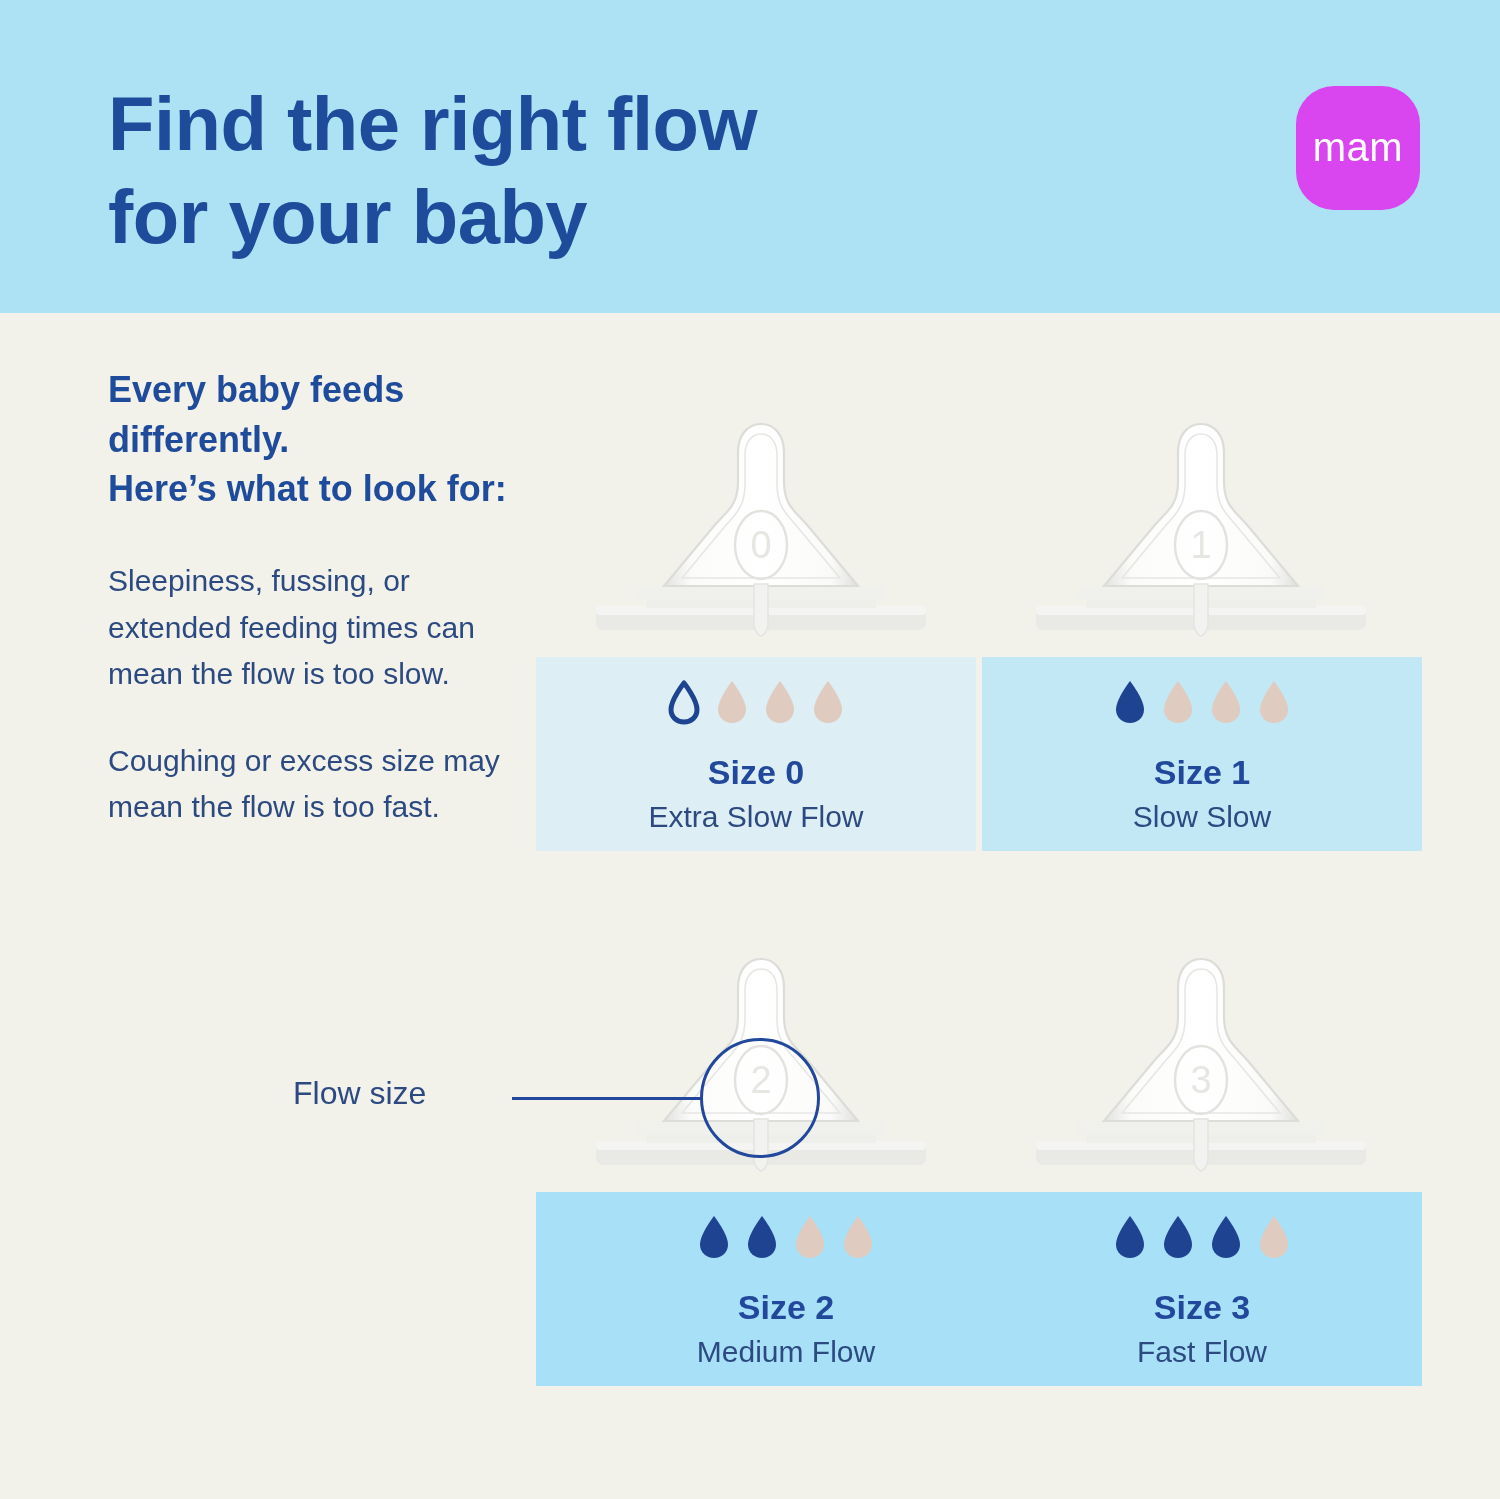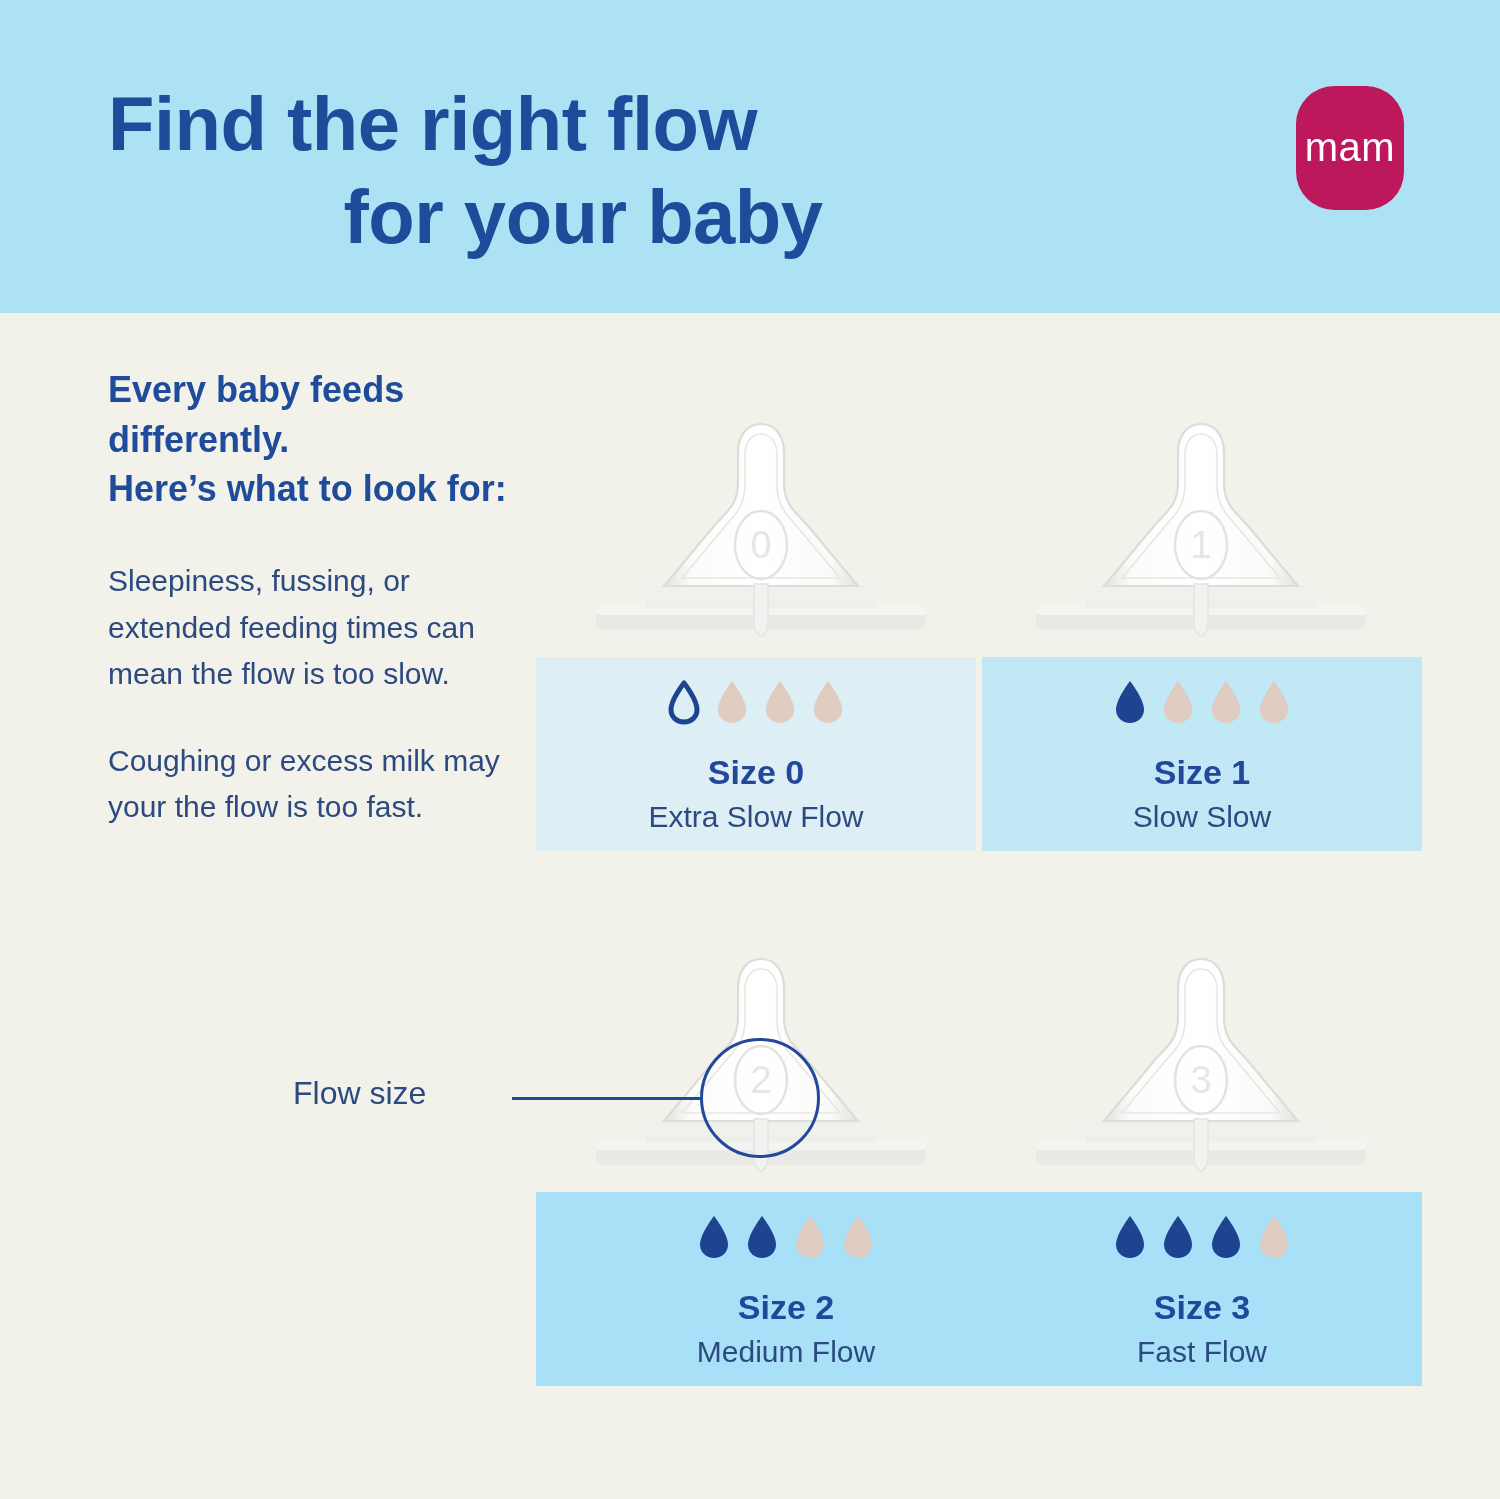--- a/index.html
+++ b/index.html
@@ -19,26 +19,26 @@
     background:#ade2f5;
   }
   .headline{
     position:absolute;left:108px;top:78px;width:950px;
     color:#1f4b9b;
     font-size:76px;
     font-weight:700;
     line-height:1.22;
     letter-spacing:-0.5px;
   }
-  .headline .l2{display:block;text-align:center;}
+  .headline .l2{display:block;}
 
   .logo{
     position:absolute;left:1296px;top:86px;
-    width:108px;height:124px;
-    background:#be185d;
+    width:124px;height:124px;
+    background:#d946ef;
     border-radius:38px;
     display:flex;align-items:center;justify-content:center;
   }
   .logo-text{
     color:#ffffff;
     font-size:40px;
     font-weight:400;
     letter-spacing:0.5px;
     line-height:1;
     margin-top:-2px;
@@ -133,21 +133,21 @@
       <span class="logo-text">mam</span>
     </div>
   </div>
 
   <div class="left-col">
     <div class="lede">
       <span>Every baby feeds differently.</span>
       <span class="l2">Here’s what to look for:</span>
     </div>
     <p class="para">Sleepiness, fussing, or extended feeding times can mean the flow is too slow.</p>
-    <p class="para">Coughing or excess milk may your the flow is too fast.</p>
+    <p class="para">Coughing or excess size may mean the flow is too fast.</p>
   </div>
 
   <div class="nipple" style="left:586px;top:362px;">
     <svg width="350" height="290" viewBox="0 0 350 290" aria-hidden="true">
       <defs>
         <linearGradient id="bodyG0" x1="0" y1="0" x2="1" y2="0">
           <stop offset="0" stop-color="#e2e2e0"></stop>
             <stop offset="0.14" stop-color="#fbfbfa"></stop>
           <stop offset="0.5" stop-color="#ffffff"></stop>
             <stop offset="0.86" stop-color="#fafaf9"></stop>

